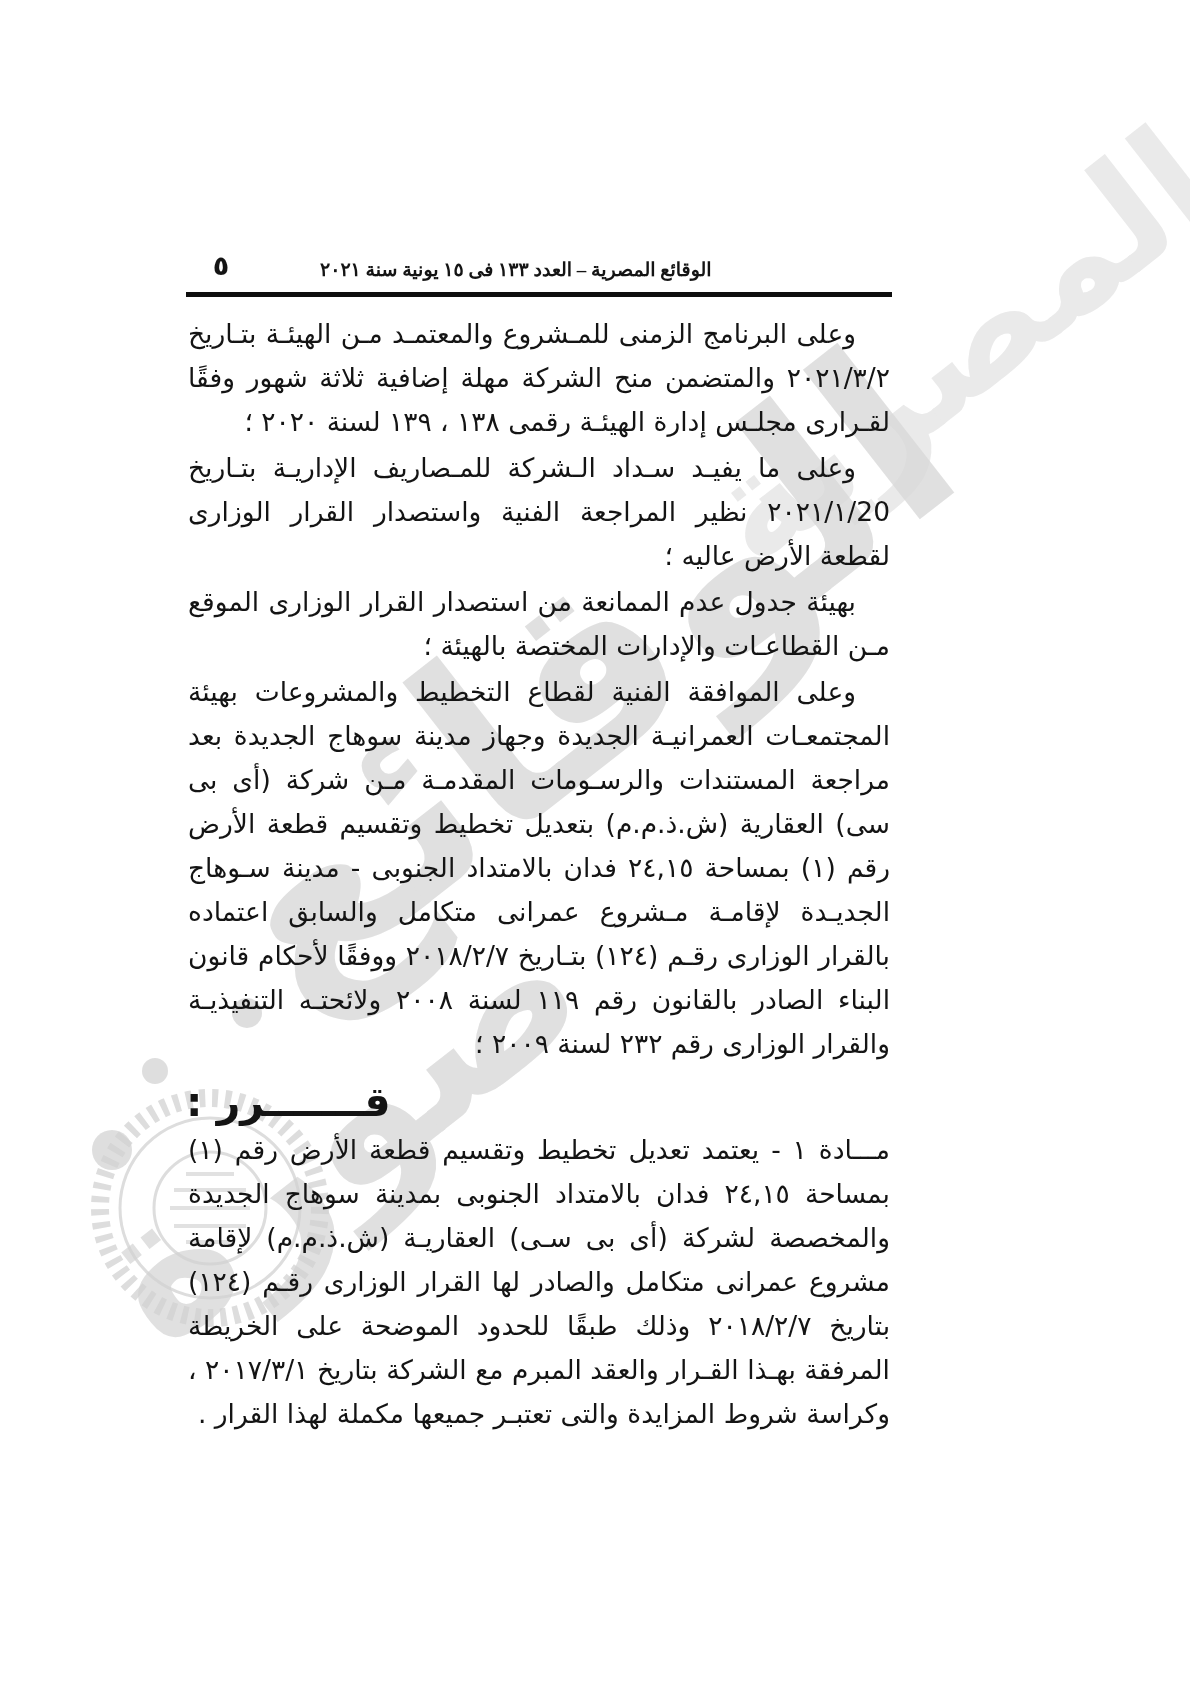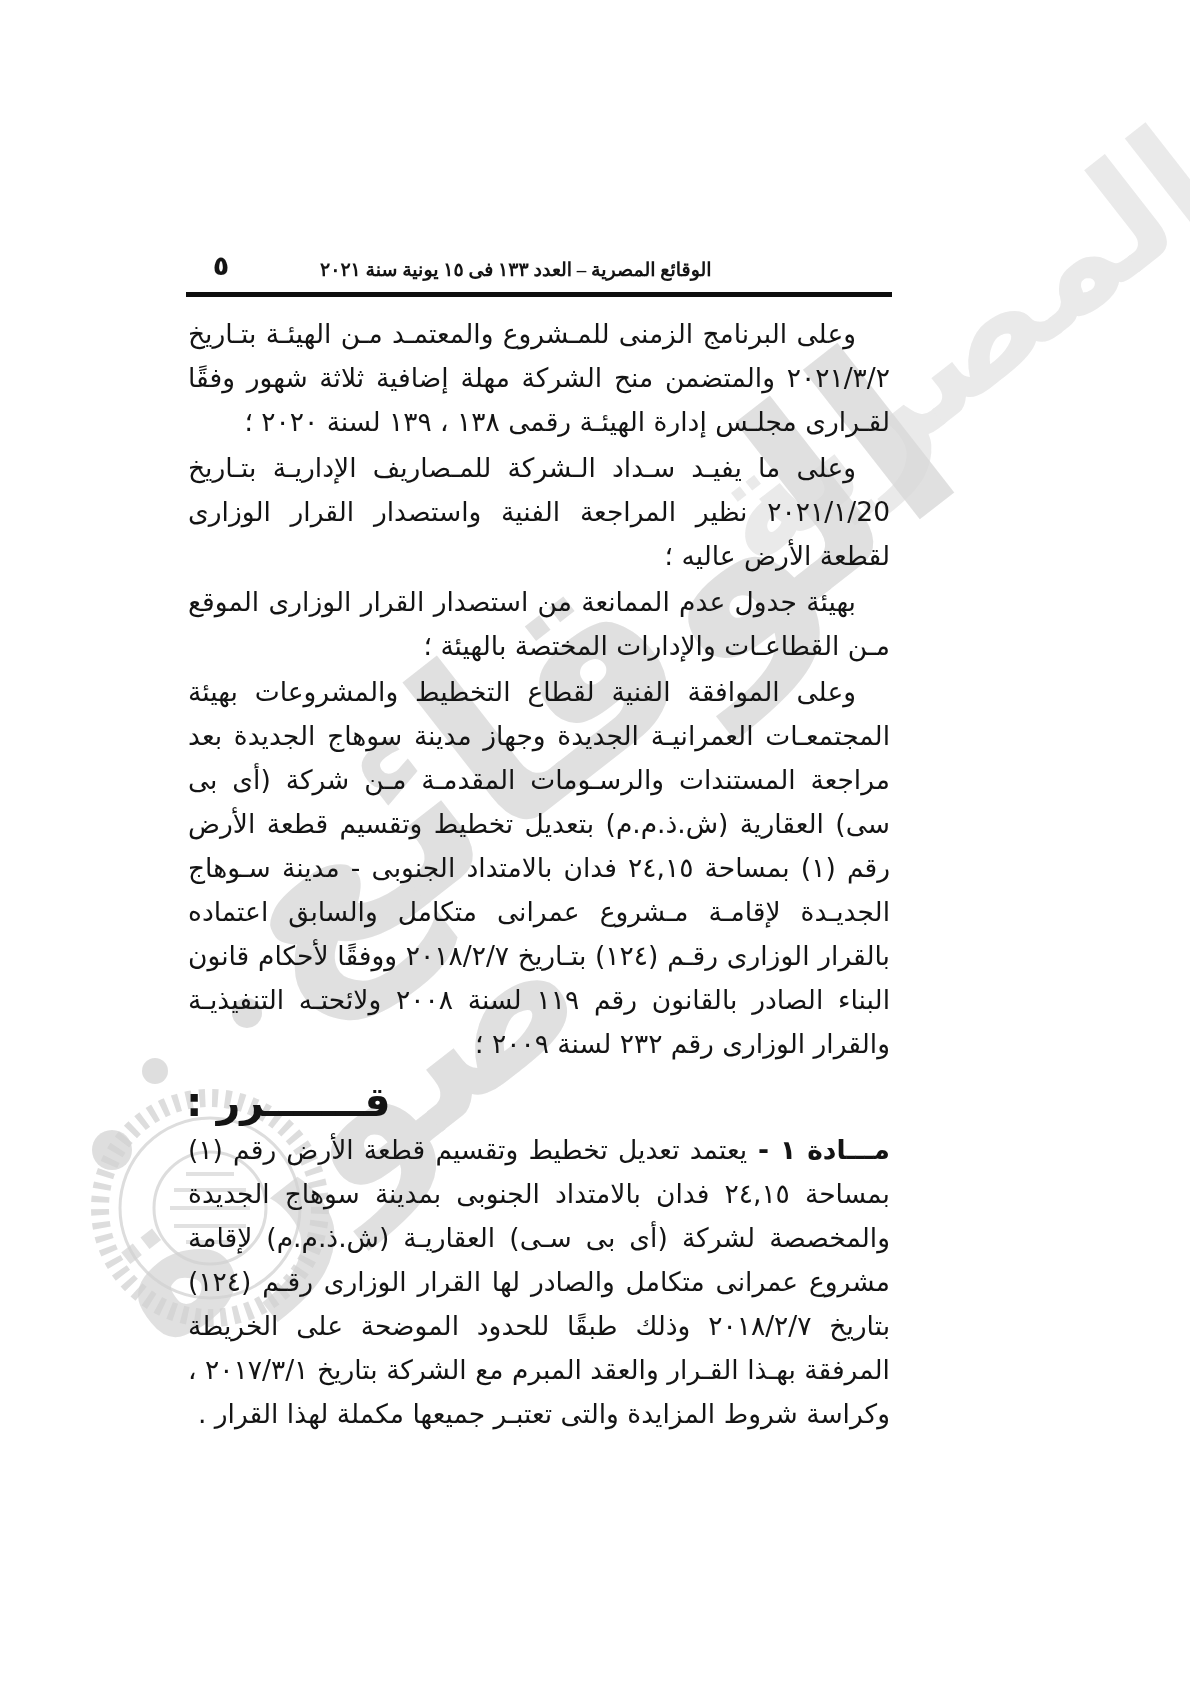--- a/index.html
+++ b/index.html
@@ -62,21 +62,21 @@
     text-align:justify;
   }
   .bodytxt p { margin:2px; text-indent:34px; }
   .decision {
     text-align:left;
     font-size:41px; font-weight:bold;
     line-height:48px;
     margin:12px 0 2px 0;
   }
   .article { text-indent:0 !important; }
-  .article-label { font-weight:bold; }
+  .article-label { font-weight:normal; }
 </style>
 </head>
 <body>
 
 <div class="page">
 
   <div class="wm-layer" aria-hidden="true">
     <div class="wm-text wm-text-1">الوقائع</div>
     <div class="wm-text wm-text-2">صورة</div>
     <div class="wm-text wm-text-3">المصرية</div>

